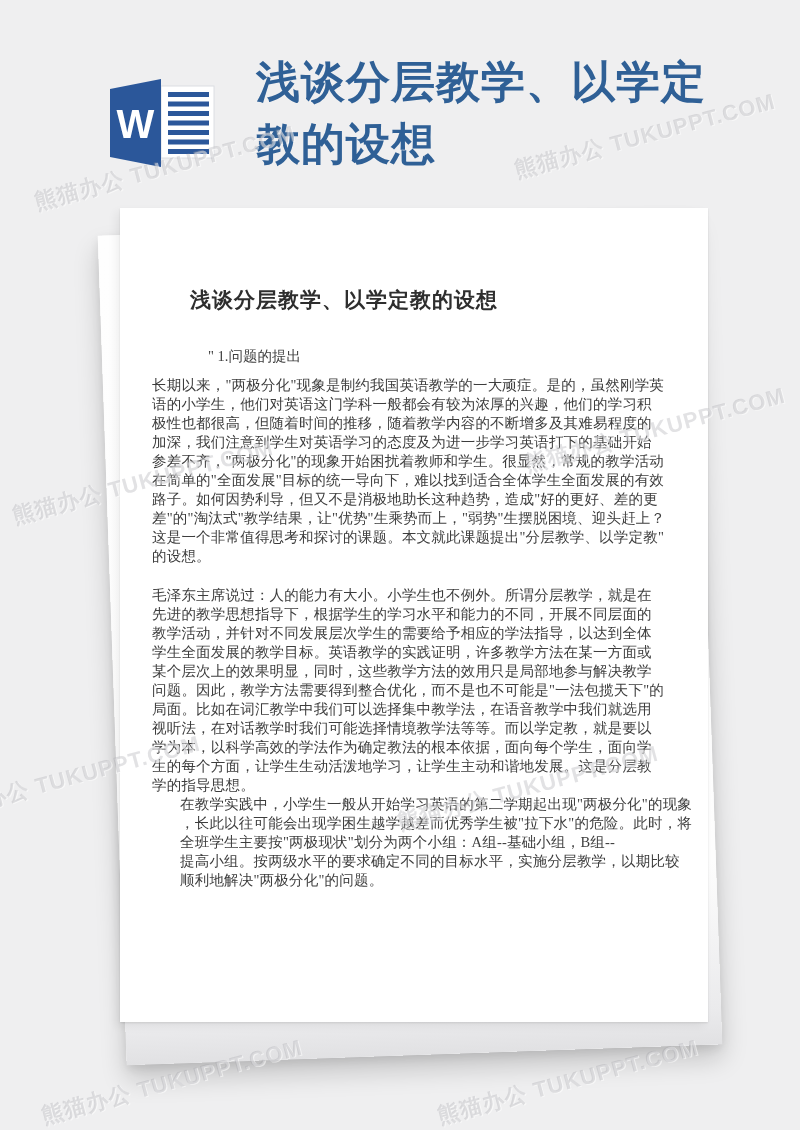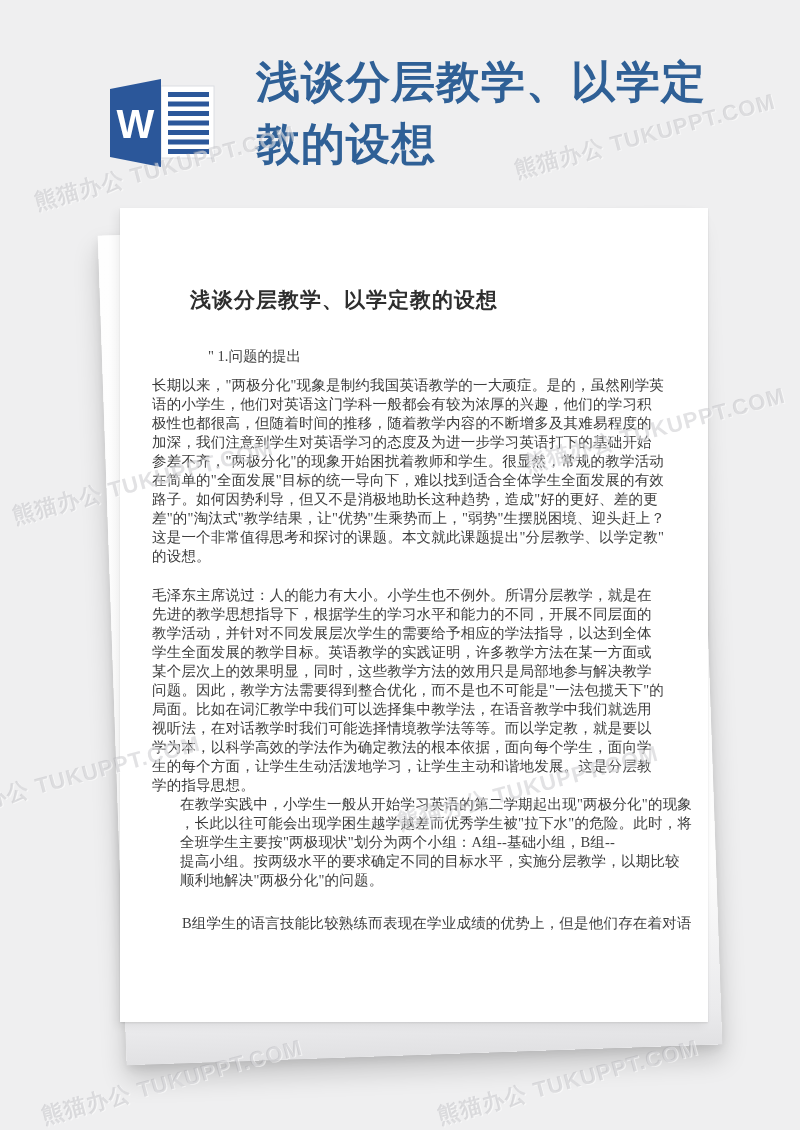--- a/index.html
+++ b/index.html
@@ -118,21 +118,20 @@
 局面。比如在词汇教学中我们可以选择集中教学法，在语音教学中我们就选用
 视听法，在对话教学时我们可能选择情境教学法等等。而以学定教，就是要以
 学为本，以科学高效的学法作为确定教法的根本依据，面向每个学生，面向学
 生的每个方面，让学生生动活泼地学习，让学生主动和谐地发展。这是分层教
 学的指导思想。</p>
       <p class="para p3">在教学实践中，小学生一般从开始学习英语的第二学期起出现"两极分化"的现象
 ，长此以往可能会出现学困生越学越差而优秀学生被"拉下水"的危险。此时，将
 全班学生主要按"两极现状"划分为两个小组：A组--基础小组，B组--
 提高小组。按两级水平的要求确定不同的目标水平，实施分层教学，以期比较
 顺利地解决"两极分化"的问题。</p>
-      <p class="para p4">B组学生的语言技能比较熟练而表现在学业成绩的优势上，但是他们存在着对语</p>
     </div>
   </div>
 
   <div>
     <span class="wm wm1">熊猫办公 TUKUPPT.COM</span>
     <span class="wm wm2">熊猫办公 TUKUPPT.COM</span>
     <span class="wm wm3">熊猫办公 TUKUPPT.COM</span>
     <span class="wm wm4">熊猫办公 TUKUPPT.COM</span>
     <span class="wm wm5">熊猫办公 TUKUPPT.COM</span>
     <span class="wm wm6">熊猫办公 TUKUPPT.COM</span>

